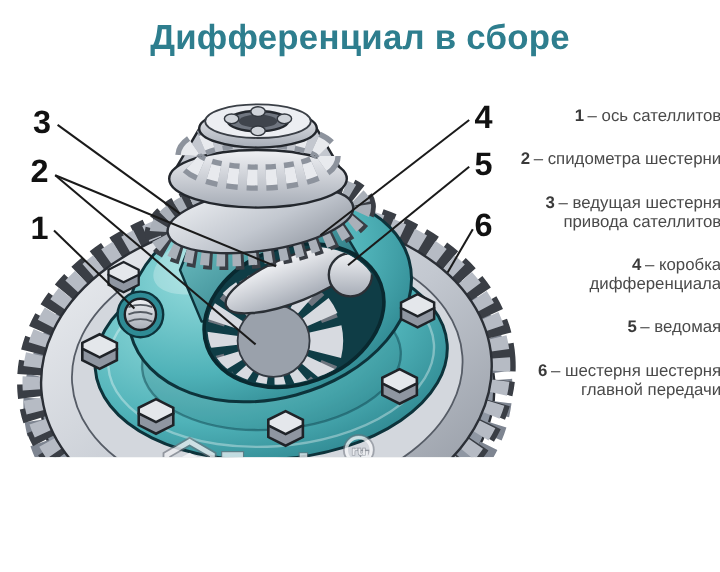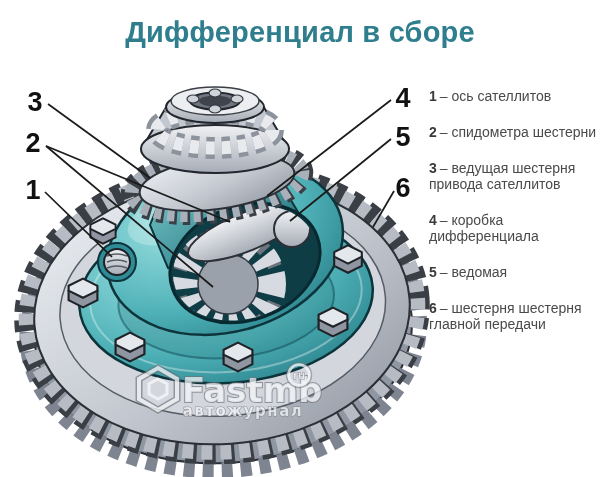--- a/index.html
+++ b/index.html
@@ -1,21 +1,21 @@
 <!DOCTYPE html>
 <html><head>
 <meta charset="utf-8">
 <style>
   html,body{margin:0;padding:0;background:#fff;}
-  #stage{position:relative;width:600px;height:477px;background:#ffffff;overflow:hidden;
+  #stage{position:relative;width:600px;height:381px;background:#ffffff;overflow:hidden;
          font-family:"Liberation Sans",sans-serif;}
   #diagram-svg{position:absolute;left:0;top:0;width:600px;height:477px;}
   .page-title{position:absolute;left:0;top:16px;width:600px;text-align:center;
       font-size:29px;font-weight:bold;color:#2e7e8e;letter-spacing:0.2px;}
-  .legend{position:absolute;left:429px;top:88px;width:172px;}
+  .legend{position:absolute;left:429px;top:88px;width:172px;text-align:right;}
   .legend-item{margin:0 0 20px 0;font-size:14px;line-height:16px;color:#4a4a4a;}
   .legend-num{font-weight:bold;color:#3a3a3a;margin-right:3px;}
   .callout-num{font:bold 27px "Liberation Sans",sans-serif;fill:#111;}
   .leader{stroke:#1a1a1a;stroke-width:1.7;}
   .wm-text{font-family:"DejaVu Sans",sans-serif;font-weight:bold;
       fill:rgba(246,247,249,0.85);stroke:rgba(108,113,123,0.75);paint-order:stroke;}
 </style>
 </head>
 <body>
 

